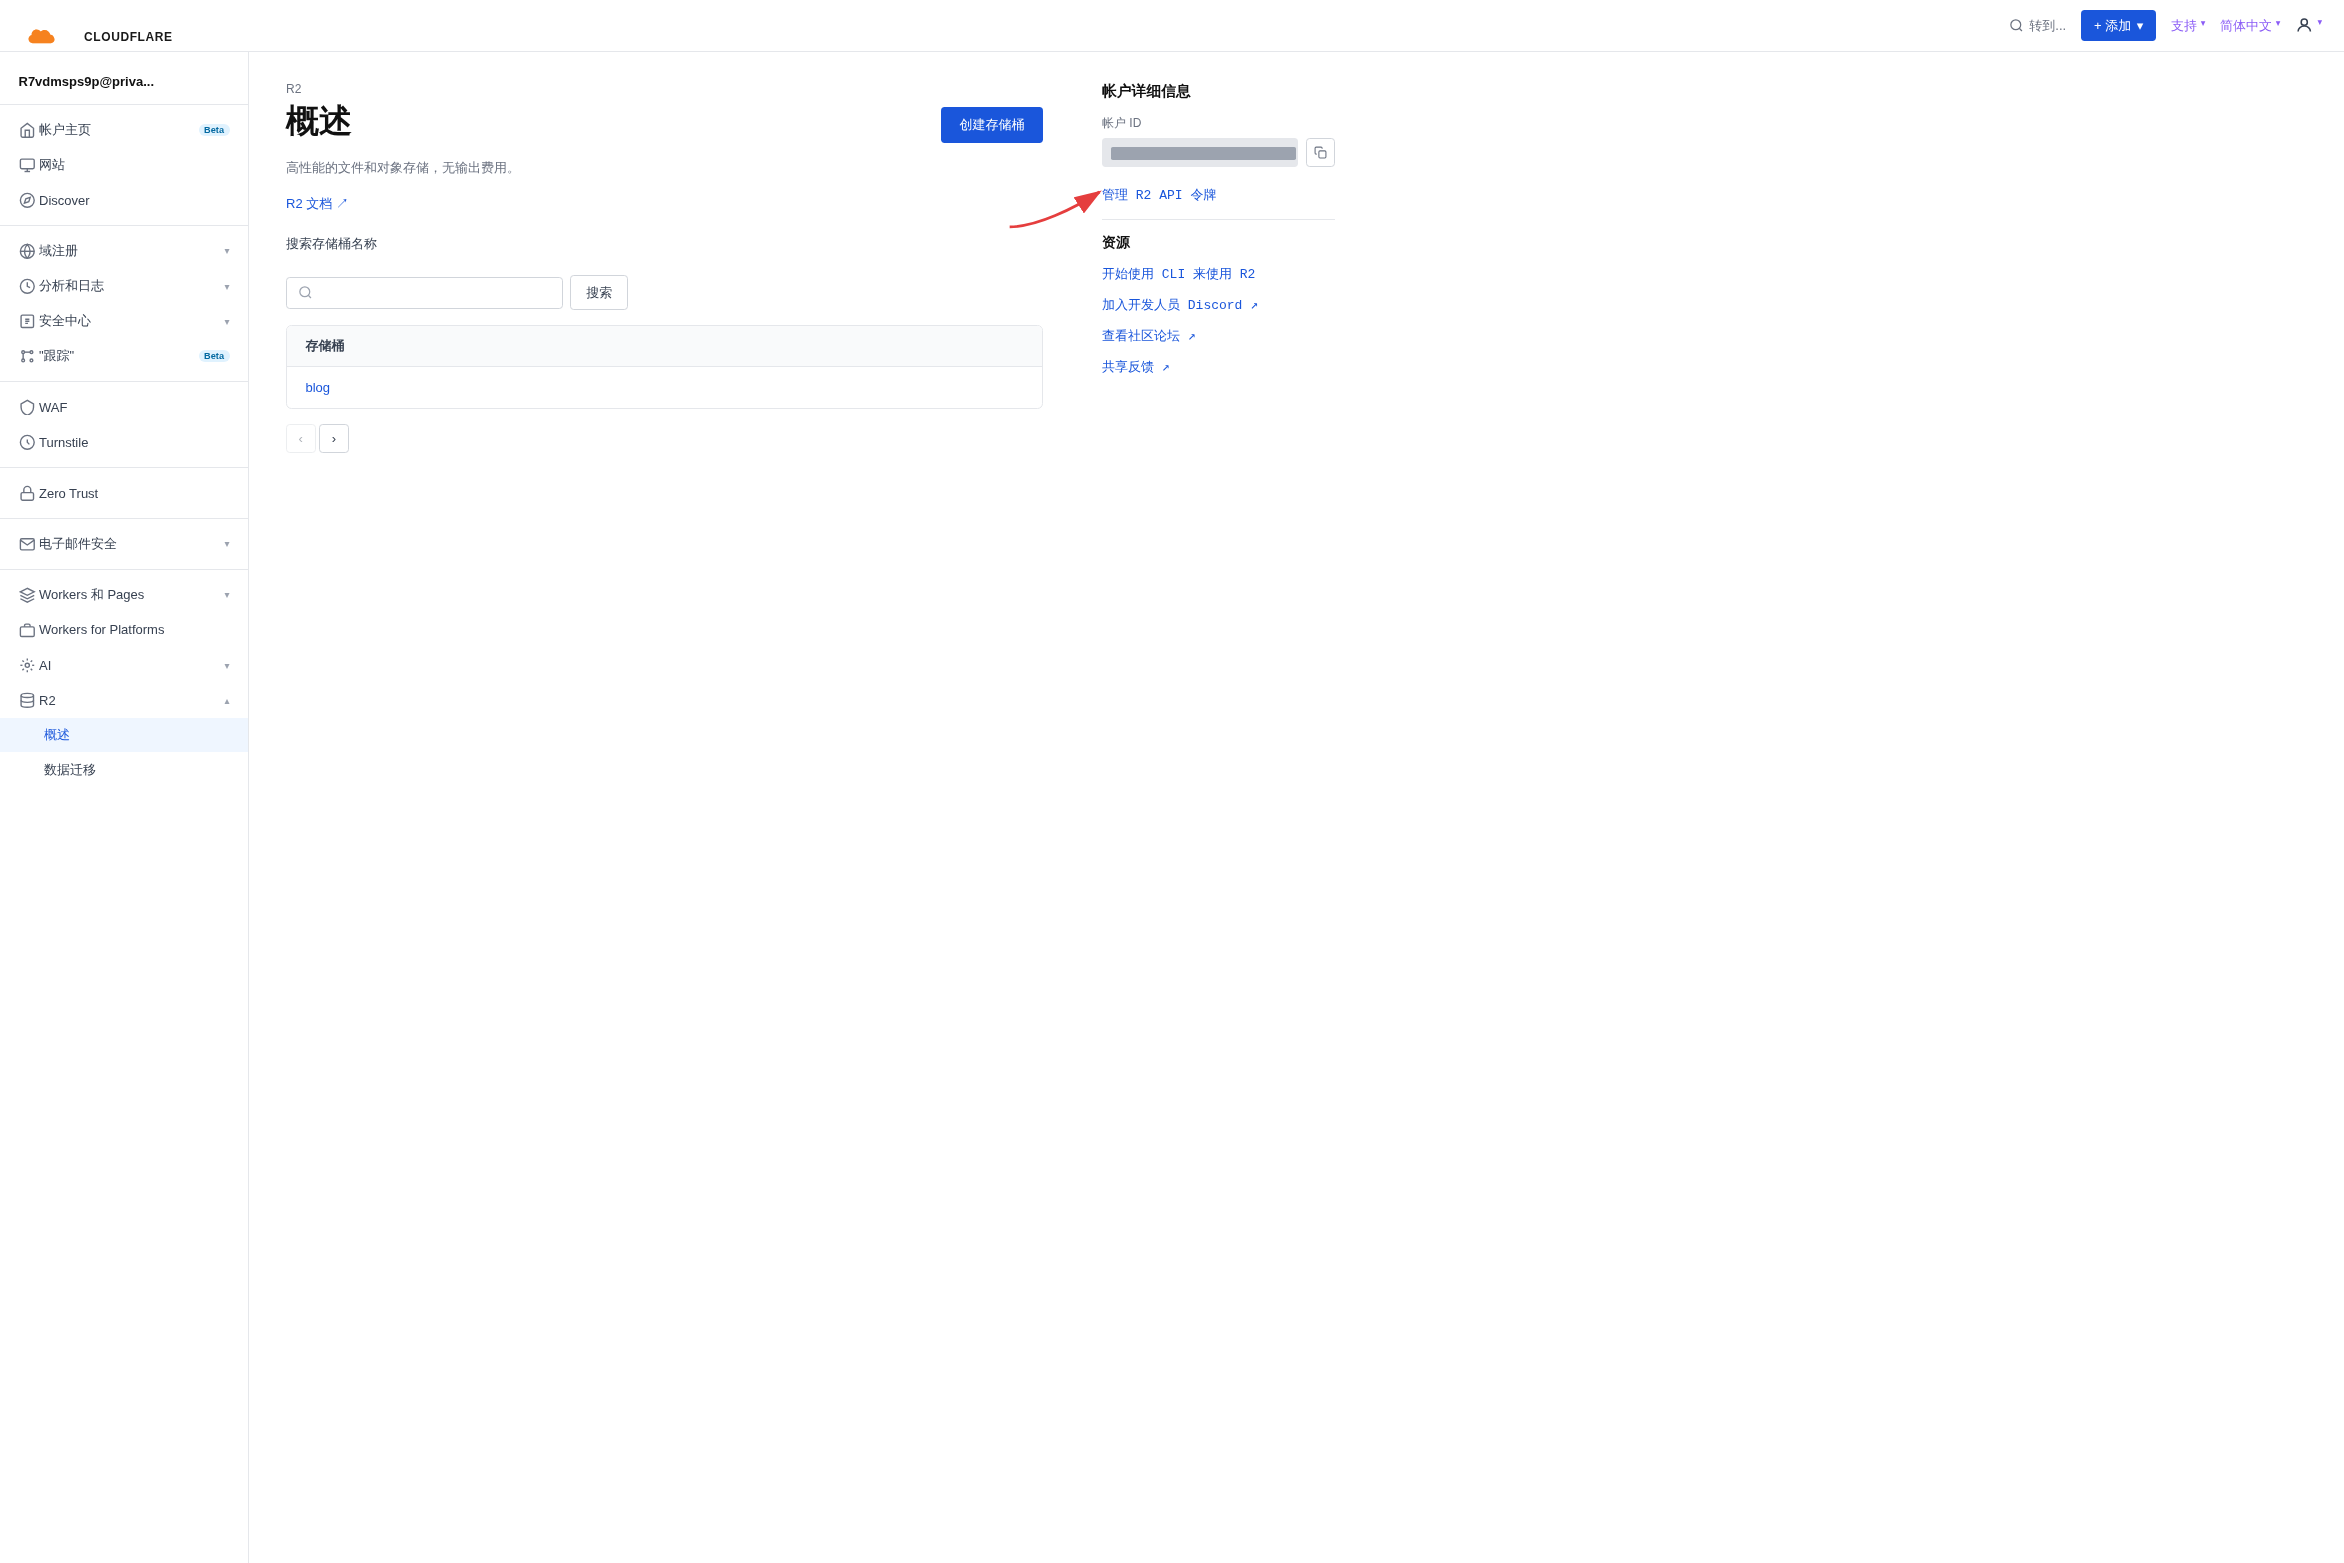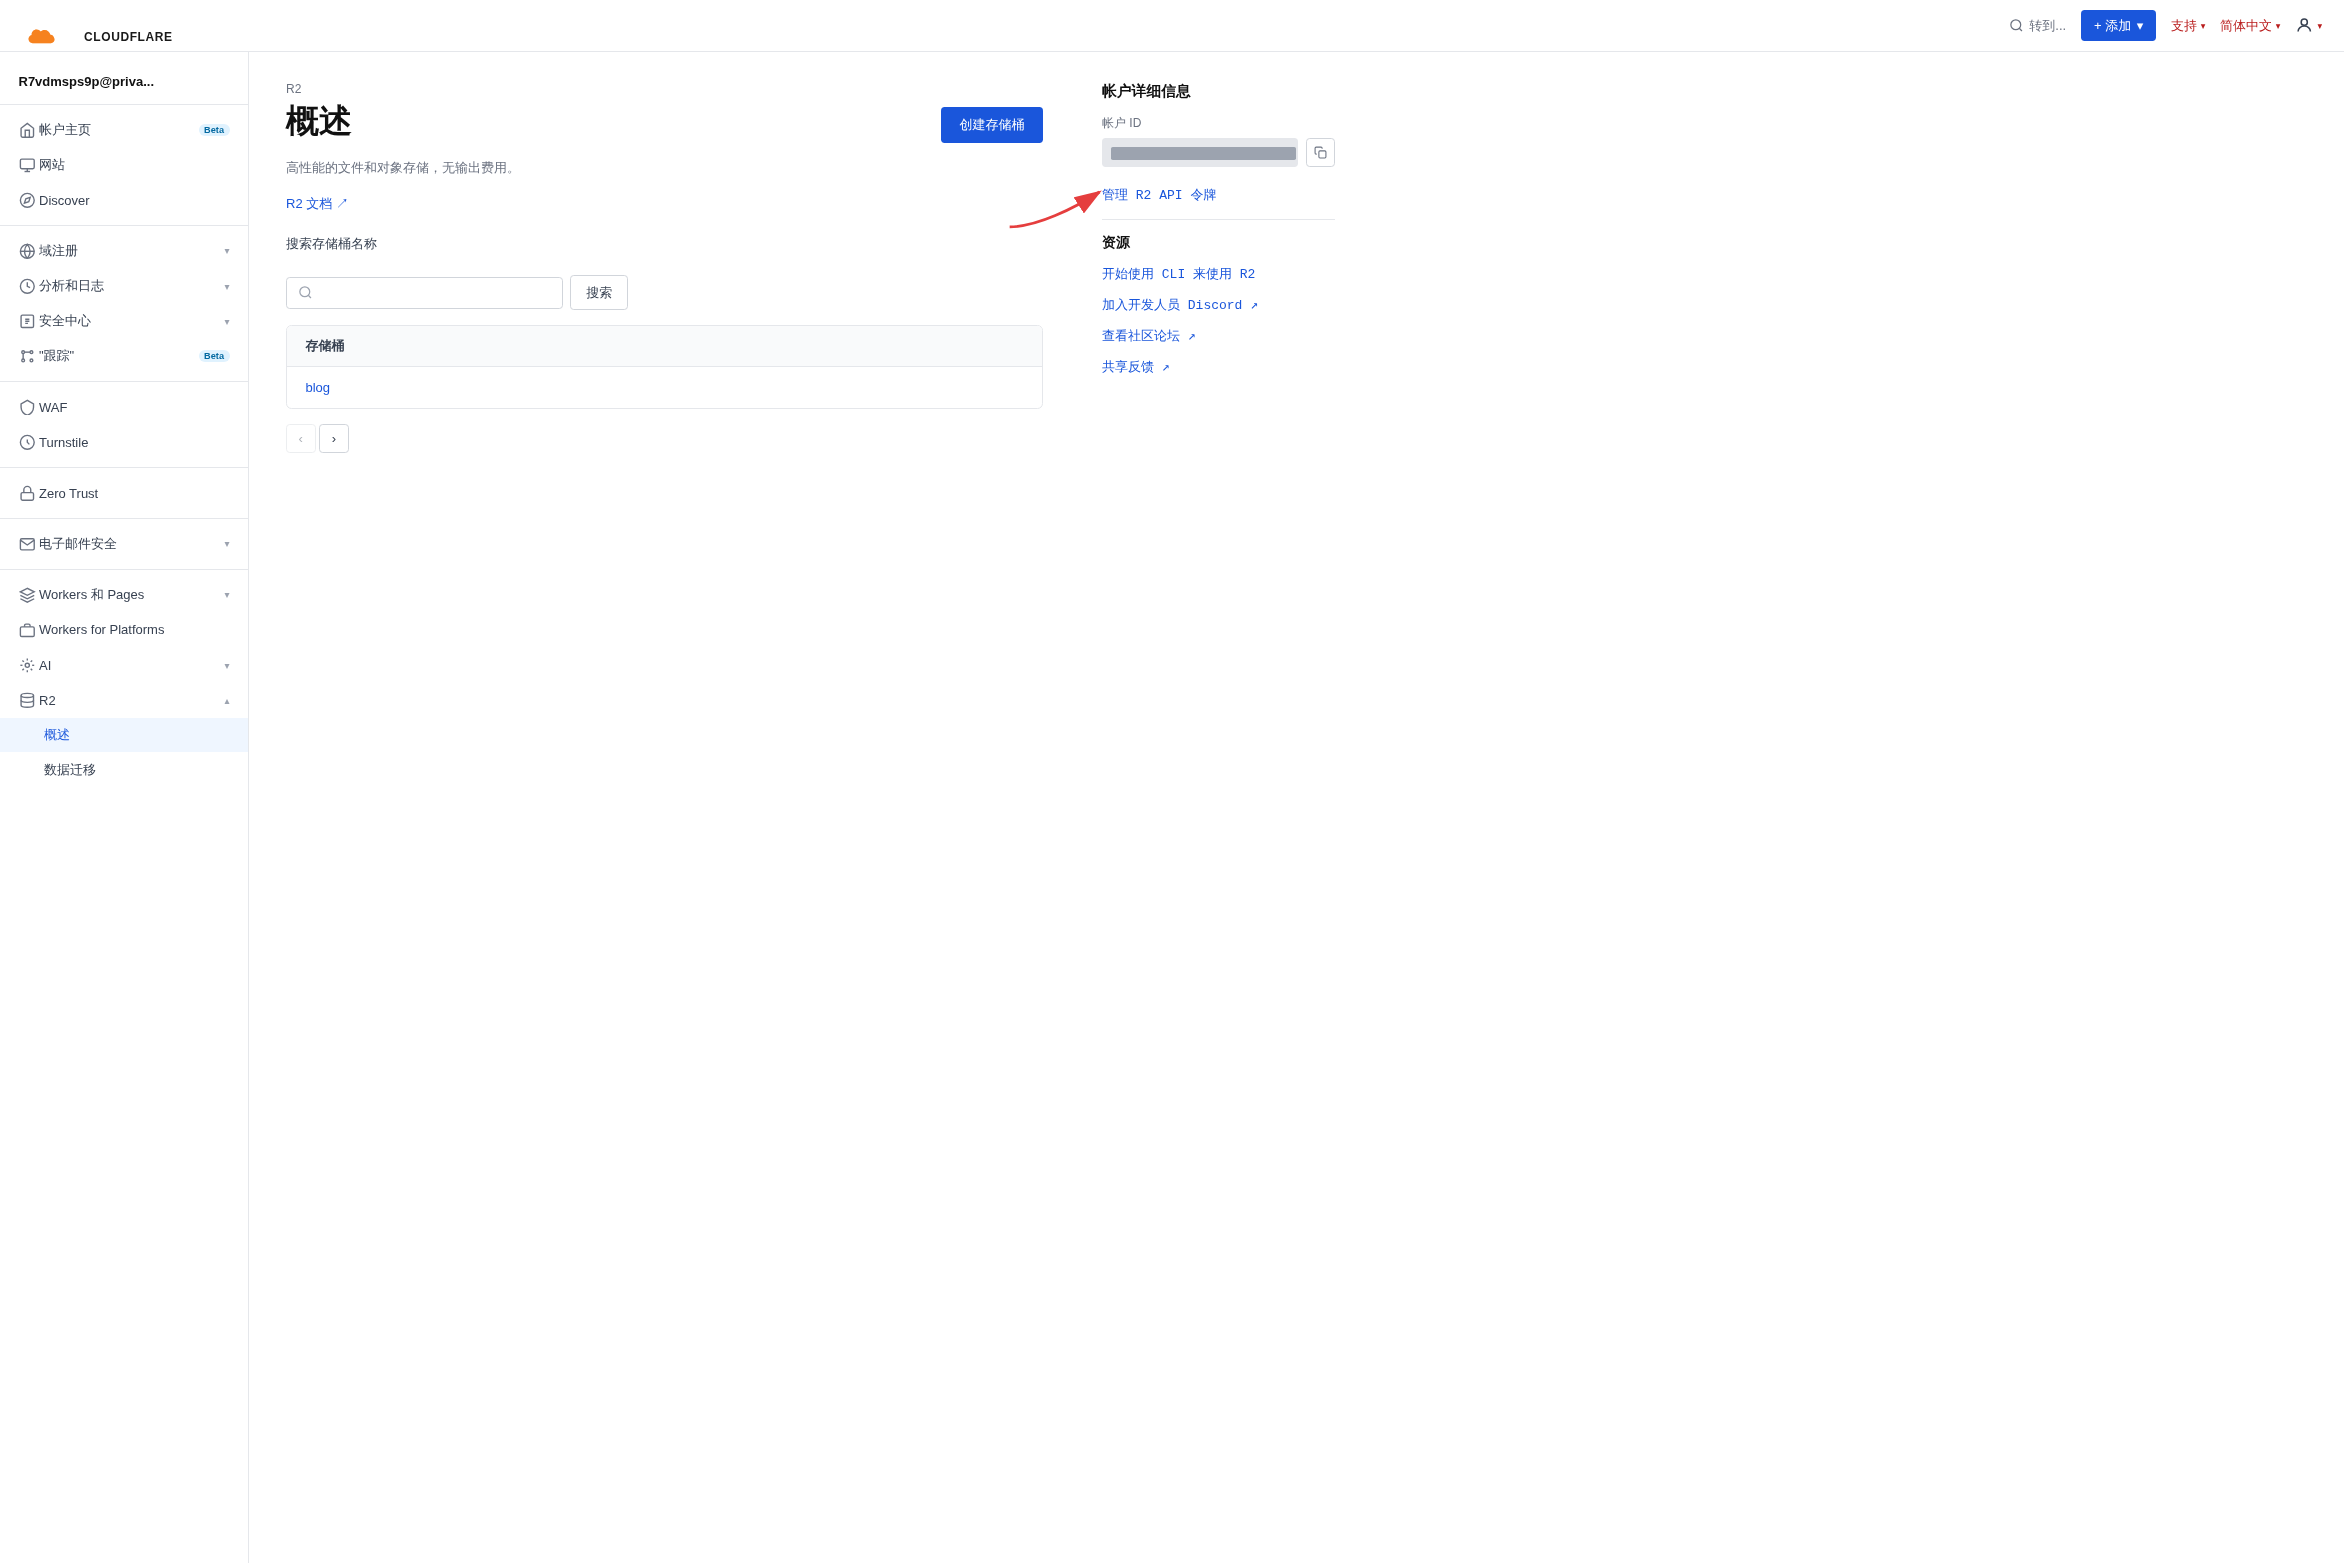--- a/index.html
+++ b/index.html
@@ -15,22 +15,22 @@
     .logo { display: flex; align-items: center; gap: 23px; text-decoration: none; margin-top: 23px; }
     .logo-text { font-weight: 700; font-size: 12px; color: #1a1a1a; letter-spacing: 0.05em; }
     .topnav-right { margin-left: auto; display: flex; align-items: center; gap: 14.8px; }
     .nav-search { display: flex; align-items: center; gap: 5.5px; color: #6b7280; cursor: pointer; font-size: 13px; }
     .nav-btn-add {
       display: flex; align-items: center; gap: 5.5px;
       background: #1a56db; color: #fff; border: none; border-radius: 3.7px;
       padding: 6.5px 13px; cursor: pointer; font-size: 13px; font-weight: 500;
     }
     .nav-dropdown {
-      display: flex; align-items: center; gap: 3.7px;
-      cursor: pointer; font-size: 13px; color: #b91c1c;
+      display: flex; gap: 3.7px;
+      cursor: pointer; font-size: 13px; color: #8b5cf6;
     }
     .nav-dropdown .caret { font-size: 9.2px; }
 
     
     .layout { display: flex; padding-top: 52px; min-height: 100vh; }
 
     
     .sidebar {
       width: 249px; min-height: calc(100vh - 52px);
       border-right: 0.9px solid #e5e7eb;

